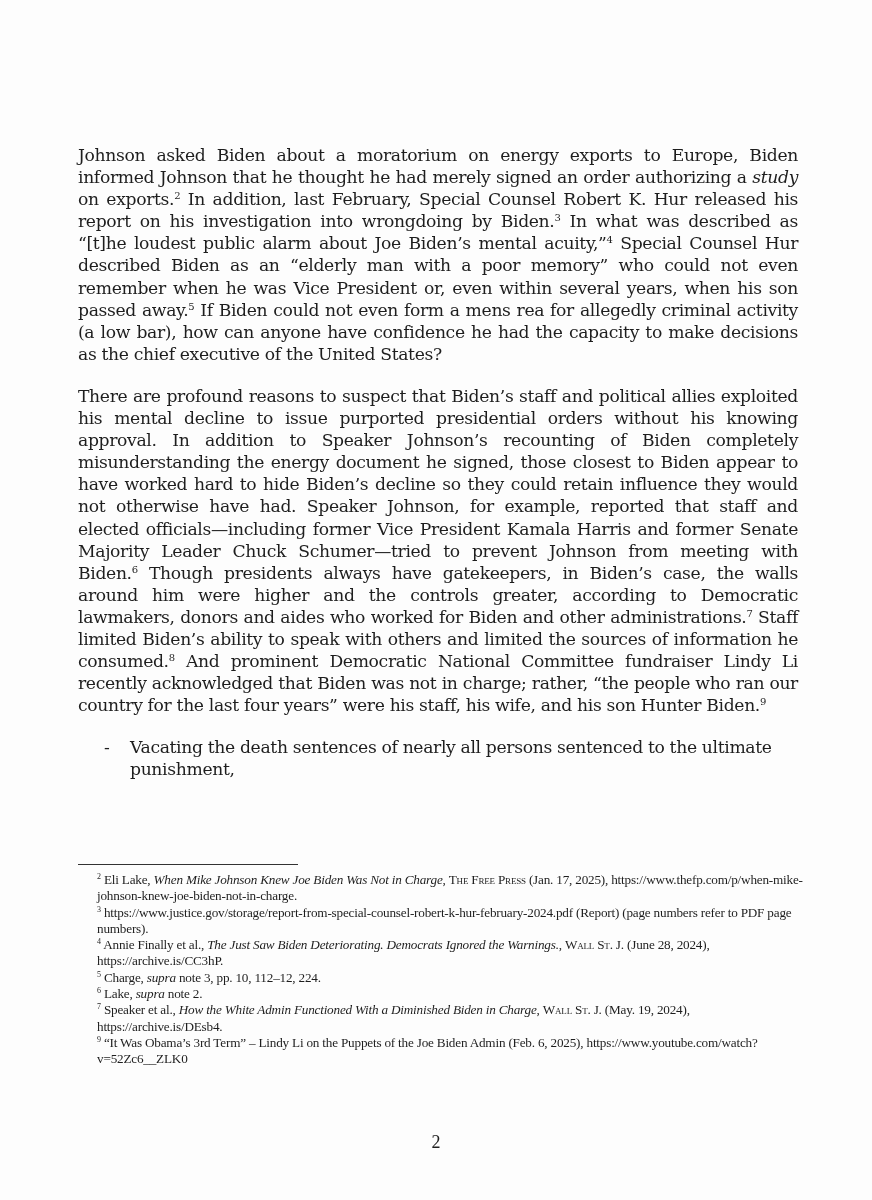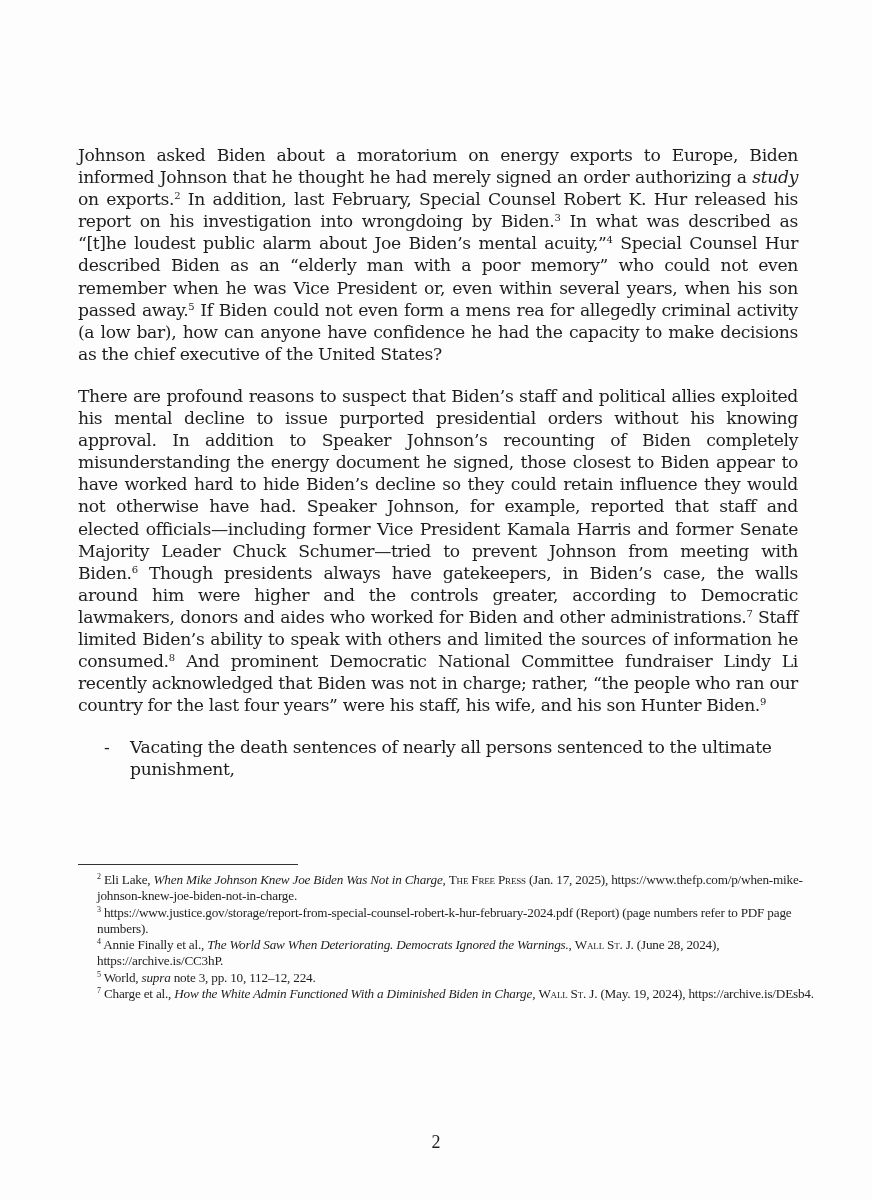--- a/index.html
+++ b/index.html
@@ -40,17 +40,19 @@
     </div>
   <ul class="list" id="list">
       <li><span class="dash">-</span><span>Vacating the death sentences of nearly all persons sentenced to the ultimate punishment,</span></li>
     </ul>
 </div>
 
 <div class="rule"></div>
 <div class="notes" id="notes">
     <p class="note"><sup>2</sup> <span>Eli Lake, </span><i>When Mike Johnson Knew Joe Biden Was Not in Charge</i><span>, </span><span class="sc">The Free Press</span><span> (Jan. 17, 2025), https://www.thefp.com/p/when-mike-johnson-knew-joe-biden-not-in-charge.</span></p>
     <p class="note"><sup>3</sup> <span>https://www.justice.gov/storage/report-from-special-counsel-robert-k-hur-february-2024.pdf (Report) (page numbers refer to PDF page numbers).</span></p>
-    <p class="note"><sup>4</sup> <span>Annie Finally et al., </span><i>The World Saw When Deteriorating. Democrats Ignored the Warnings.</i><span>, </span><span class="sc">Wall St. J.</span><span> (June 28, 2024), https://archive.is/CC3hP.</span></p>
-    <p class="note"><sup>5</sup> <span>World, </span><i>supra</i><span> note 3, pp. 10, 112–12, 224.</span></p>
-    <p class="note"><sup>7</sup> <span>Charge et al., </span><i>How the White Admin Functioned With a Diminished Biden in Charge</i><span>, </span><span class="sc">Wall St. J.</span><span> (May. 19, 2024), https://archive.is/DEsb4.</span></p>
+    <p class="note"><sup>4</sup> <span>Annie Finally et al., </span><i>The Just Saw Biden Deteriorating. Democrats Ignored the Warnings.</i><span>, </span><span class="sc">Wall St. J.</span><span> (June 28, 2024), https://archive.is/CC3hP.</span></p>
+    <p class="note"><sup>5</sup> <span>Charge, </span><i>supra</i><span> note 3, pp. 10, 112–12, 224.</span></p>
+    <p class="note"><sup>6</sup> <span>Lake, </span><i>supra</i><span> note 2.</span></p>
+    <p class="note"><sup>7</sup> <span>Speaker et al., </span><i>How the White Admin Functioned With a Diminished Biden in Charge</i><span>, </span><span class="sc">Wall St. J.</span><span> (May. 19, 2024), https://archive.is/DEsb4.</span></p>
+    <p class="note"><sup>9</sup> <span>“It Was Obama’s 3rd Term” – Lindy Li on the Puppets of the Joe Biden Admin (Feb. 6, 2025), https://www.youtube.com/watch?v=52Zc6__ZLK0</span></p>
   </div>
 <div class="pagenum">2</div>
 
 </body></html>

